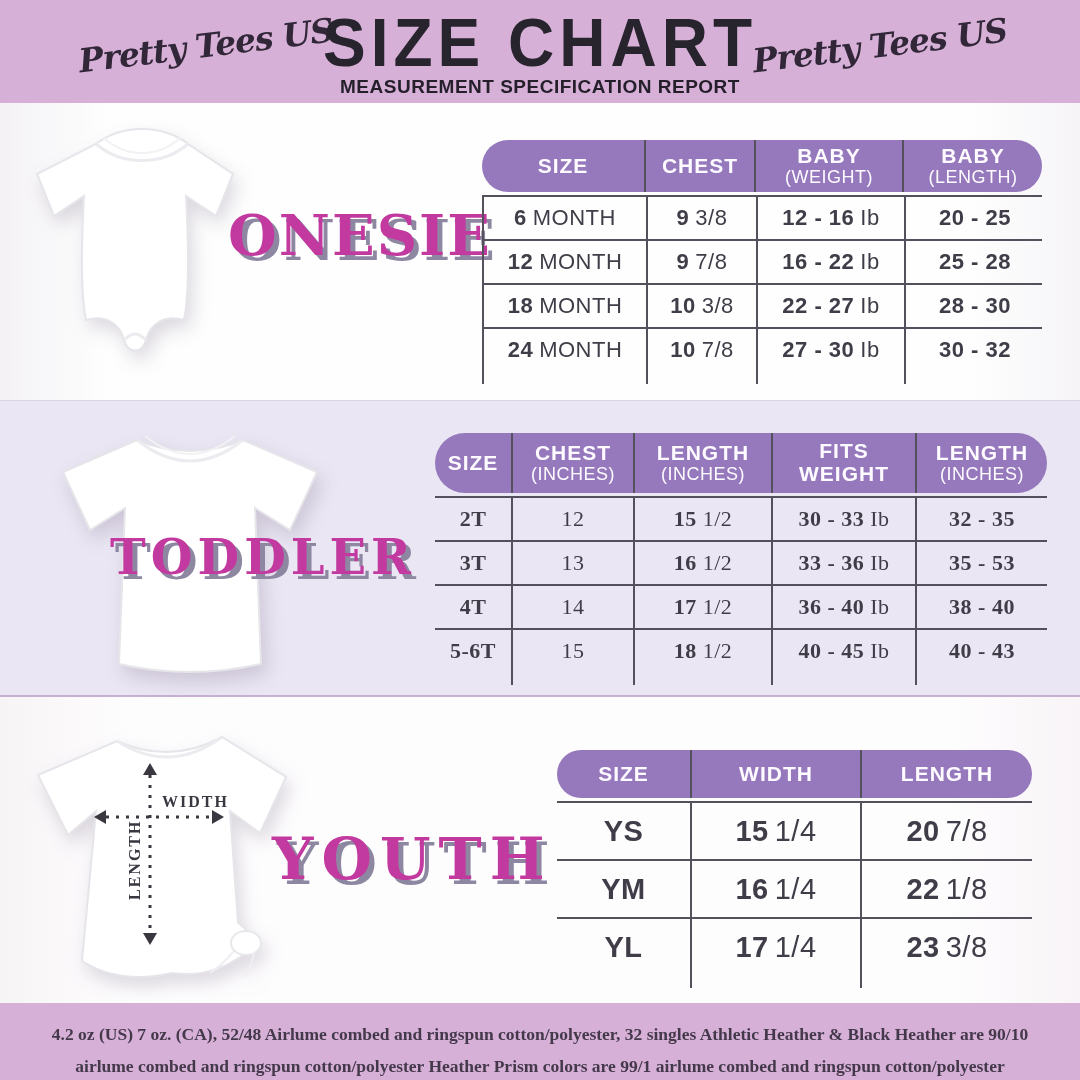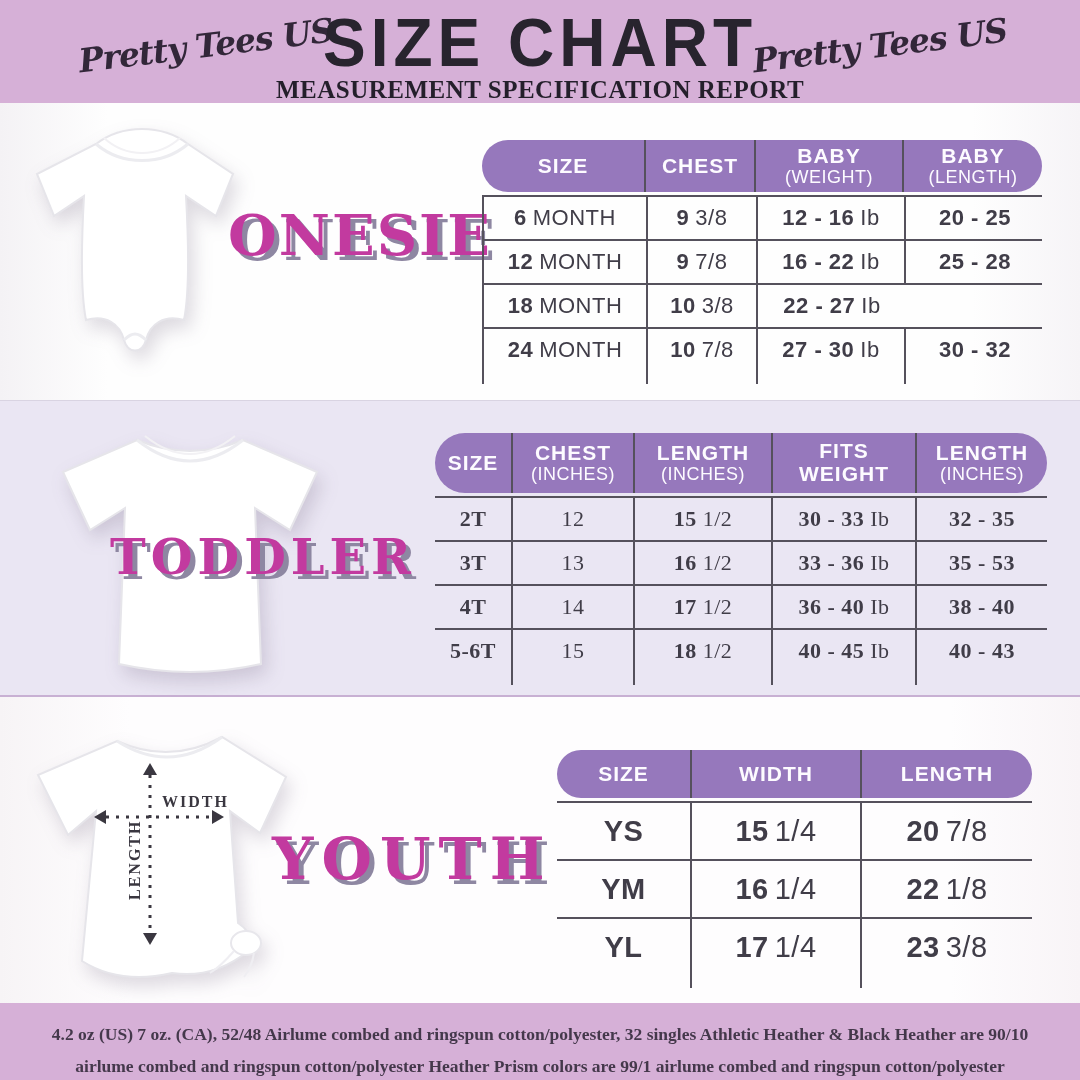--- a/index.html
+++ b/index.html
@@ -15,22 +15,22 @@
   .band-bottom{top:1003px;height:77px;}
 
   
   .title-wrap{position:absolute;left:0;right:0;top:6px;text-align:center;}
   .main-title{
     margin:0;font-size:64px;font-weight:700;letter-spacing:5px;
     color:var(--title-ink,#28242e);transform:scaleY(1.06);
     font-family:"Liberation Sans", sans-serif;
   }
   .sub-title{
-    margin:-4px 0 0 0;font-family:Liberation Serif, serif;font-weight:700;
-    font-size:25px;letter-spacing:0.5px;color:#241f2b;
+    margin:-4px 0 0 0;font-family:Liberation Sans, sans-serif;font-weight:700;
+    font-size:19px;letter-spacing:0.5px;color:#241f2b;
   }
   .script{
     position:absolute;top:26px;font-family:"DejaVu Serif", cursive, serif;
     font-style:italic;font-weight:700;font-size:33px;letter-spacing:-1px;
     color:var(--script-ink,#322739);transform:rotate(-7deg);white-space:nowrap;
   }
   .script-left{left:78px;}
   .script-right{right:72px;}
 
   
@@ -196,20 +196,23 @@
           <span class="r">MONTH</span>
         </div>
       <div class="cell">
           <b>10</b>
           <span class="r">3/8</span>
         </div>
       <div class="cell">
           <b>22 - 27</b>
           <span class="r">Ib</span>
         </div>
+      <div class="cell">
+          <b>28 - 30</b>
+        </div>
     </div>
     <div class="row">
       <div class="cell">
           <b>24</b>
           <span class="r">MONTH</span>
         </div>
       <div class="cell">
           <b>10</b>
           <span class="r">7/8</span>
         </div>

